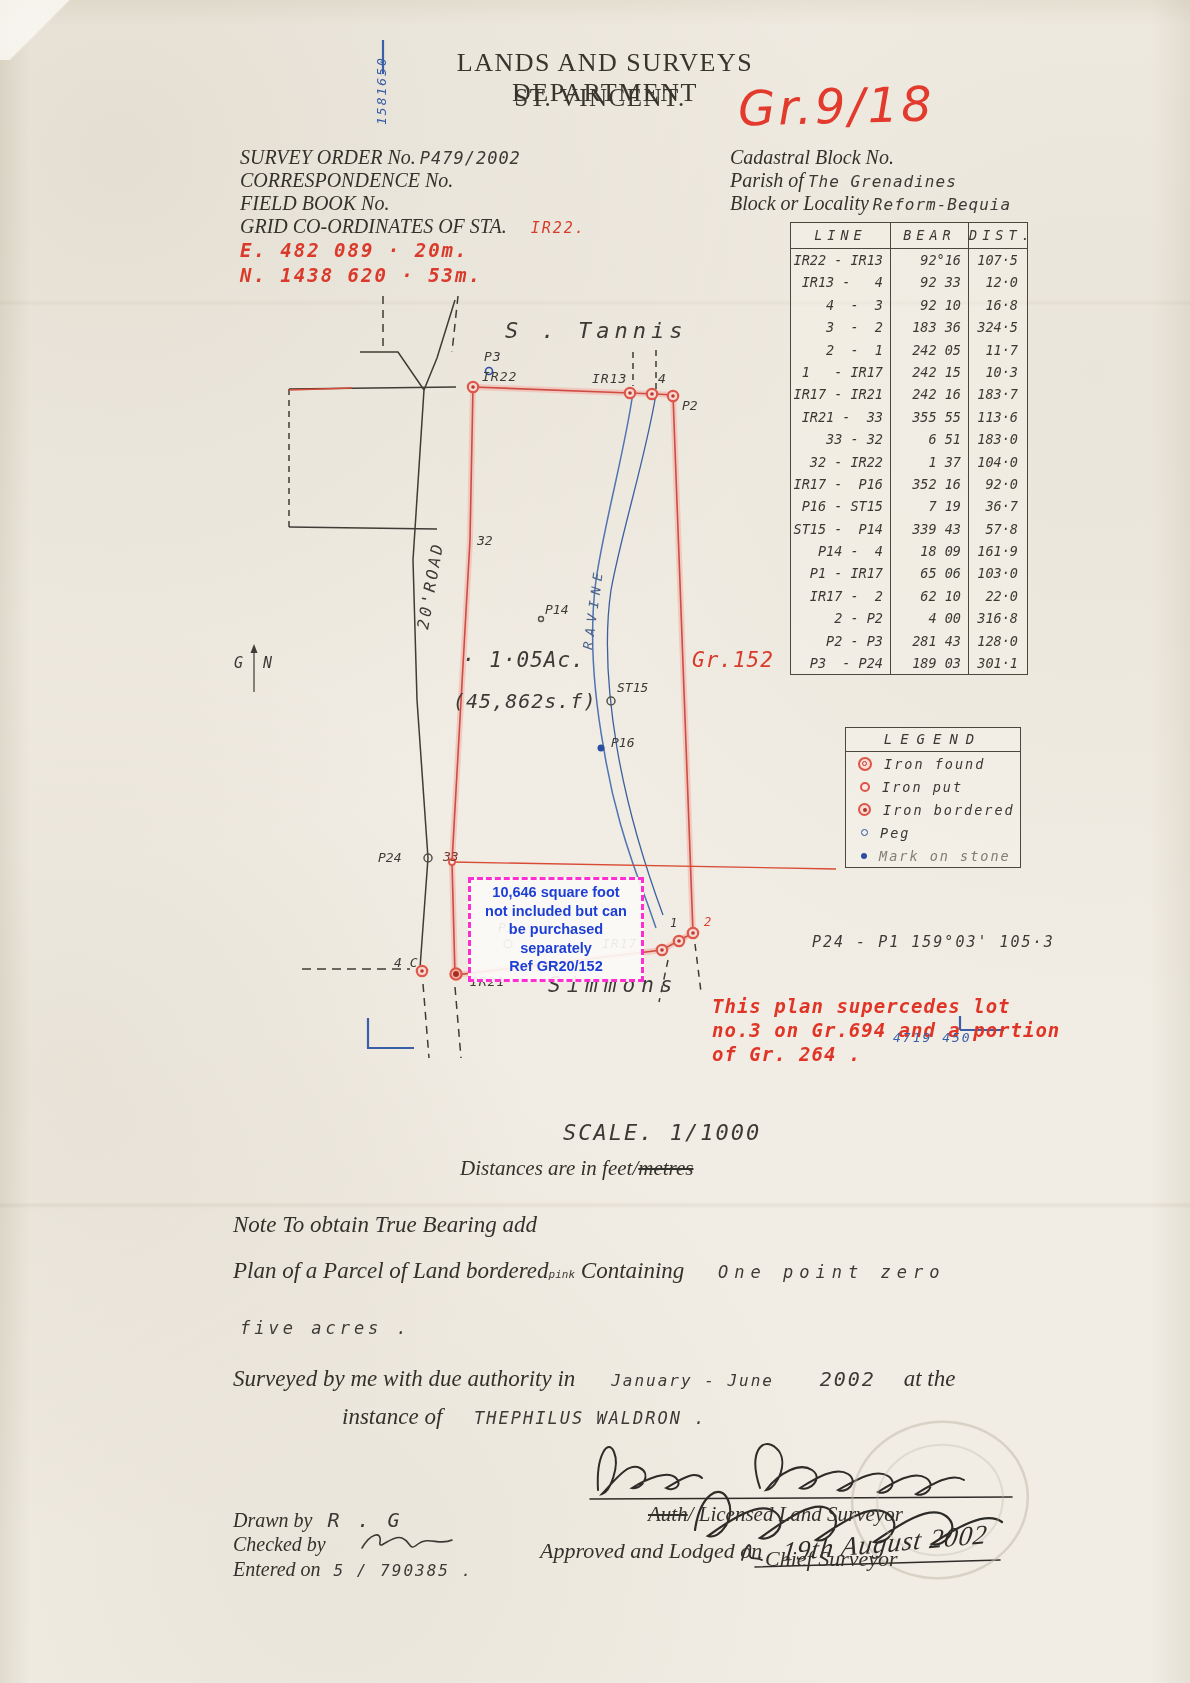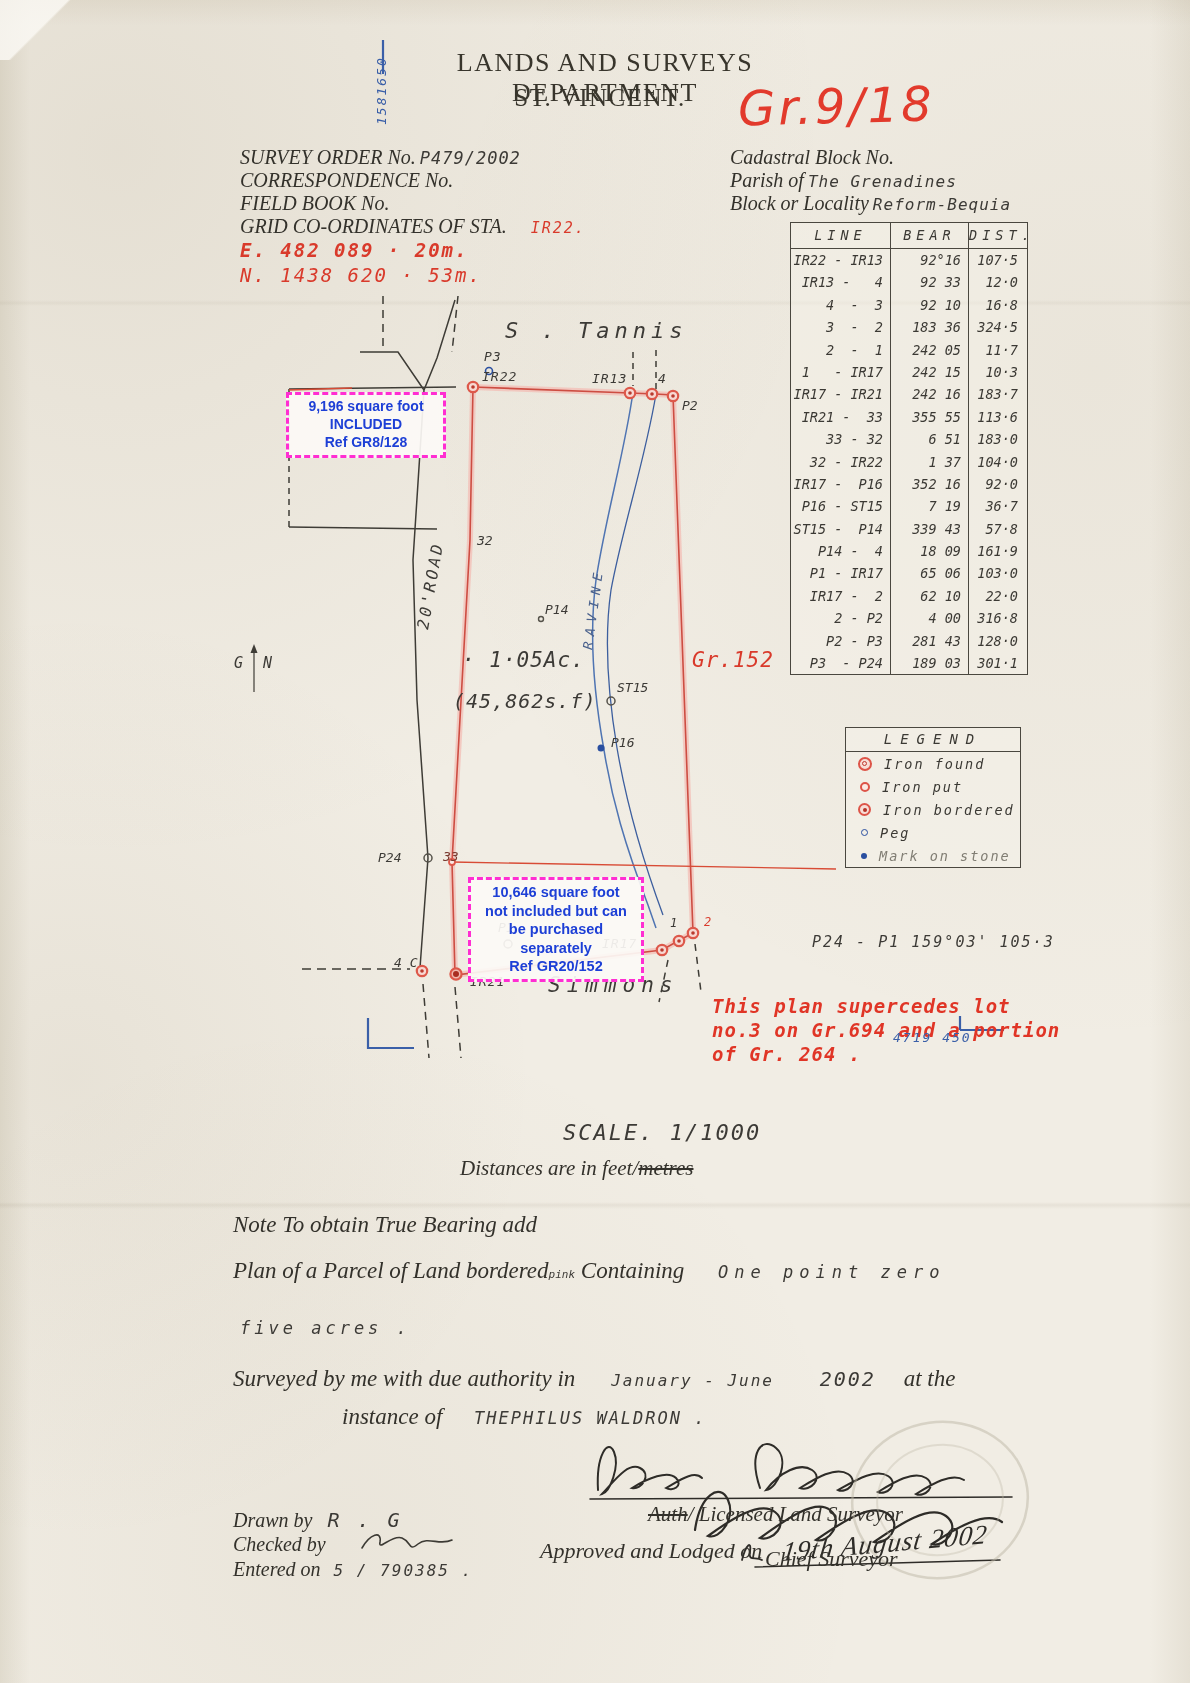--- a/index.html
+++ b/index.html
@@ -233,21 +233,21 @@
       <span class="serif" style="font-size:20px;">FIELD BOOK No.</span>
     </div>
     <div style="height:24px;">
       <span class="serif" style="font-size:20px;">GRID CO-ORDINATES OF STA.</span>
       <span class="draft red" style="font-size:15px;letter-spacing:2px;margin-left:20px;">IR22.</span>
     </div>
     <div style="height:25px;">
       <span class="draft red" style="font-size:19px;letter-spacing:2px;font-weight:bold;">E. 482 089 · 20m.</span>
     </div>
     <div style="height:25px;">
-      <span class="draft red" style="font-size:19px;letter-spacing:2px;font-weight:normal;">N. 1438 620 · 53m.</span>
+      <span class="draft red" style="font-size:19px;letter-spacing:2px;font-weight:bold;">N. 1438 620 · 53m.</span>
     </div>
   </div>
 
   <div class="abs txt" style="left:730px;top:146px;width:430px;">
     <div style="height:23px;">
       <span class="serif" style="font-size:20px;">Cadastral Block No.</span>
     </div>
     <div style="height:23px;">
       <span class="serif" style="font-size:20px;">Parish of</span>
       <span class="draft" style="font-size:16px;letter-spacing:1px;">The Grenadines</span>
@@ -382,25 +382,20 @@
           <span class="sym s-peg"></span>
           <span class="llabel">Peg</span>
         </div>
         <div class="lrow">
           <span class="sym s-mark-on-stone"></span>
           <span class="llabel">Mark  on stone</span>
         </div>
       </div>
   </div>
 
-  <div class="abs notebox" style="left:286px;top:392px;width:152px;font-size:14px;">
-    <div>9,196 square foot</div>
-    <div>INCLUDED</div>
-    <div>Ref GR8/128</div>
-  </div>
   <div class="abs notebox" style="left:468px;top:877px;width:168px;font-size:14.5px;">
     <div>10,646 square foot</div>
     <div>not included but can</div>
     <div>be purchased</div>
     <div>separately</div>
     <div>Ref GR20/152</div>
   </div>
 
   <div class="abs txt draft" style="left:563px;top:1120px;font-size:22px;letter-spacing:2px;">SCALE.  1/1000</div>
   <div class="abs txt serif" style="left:460px;top:1156px;font-size:21px;">

